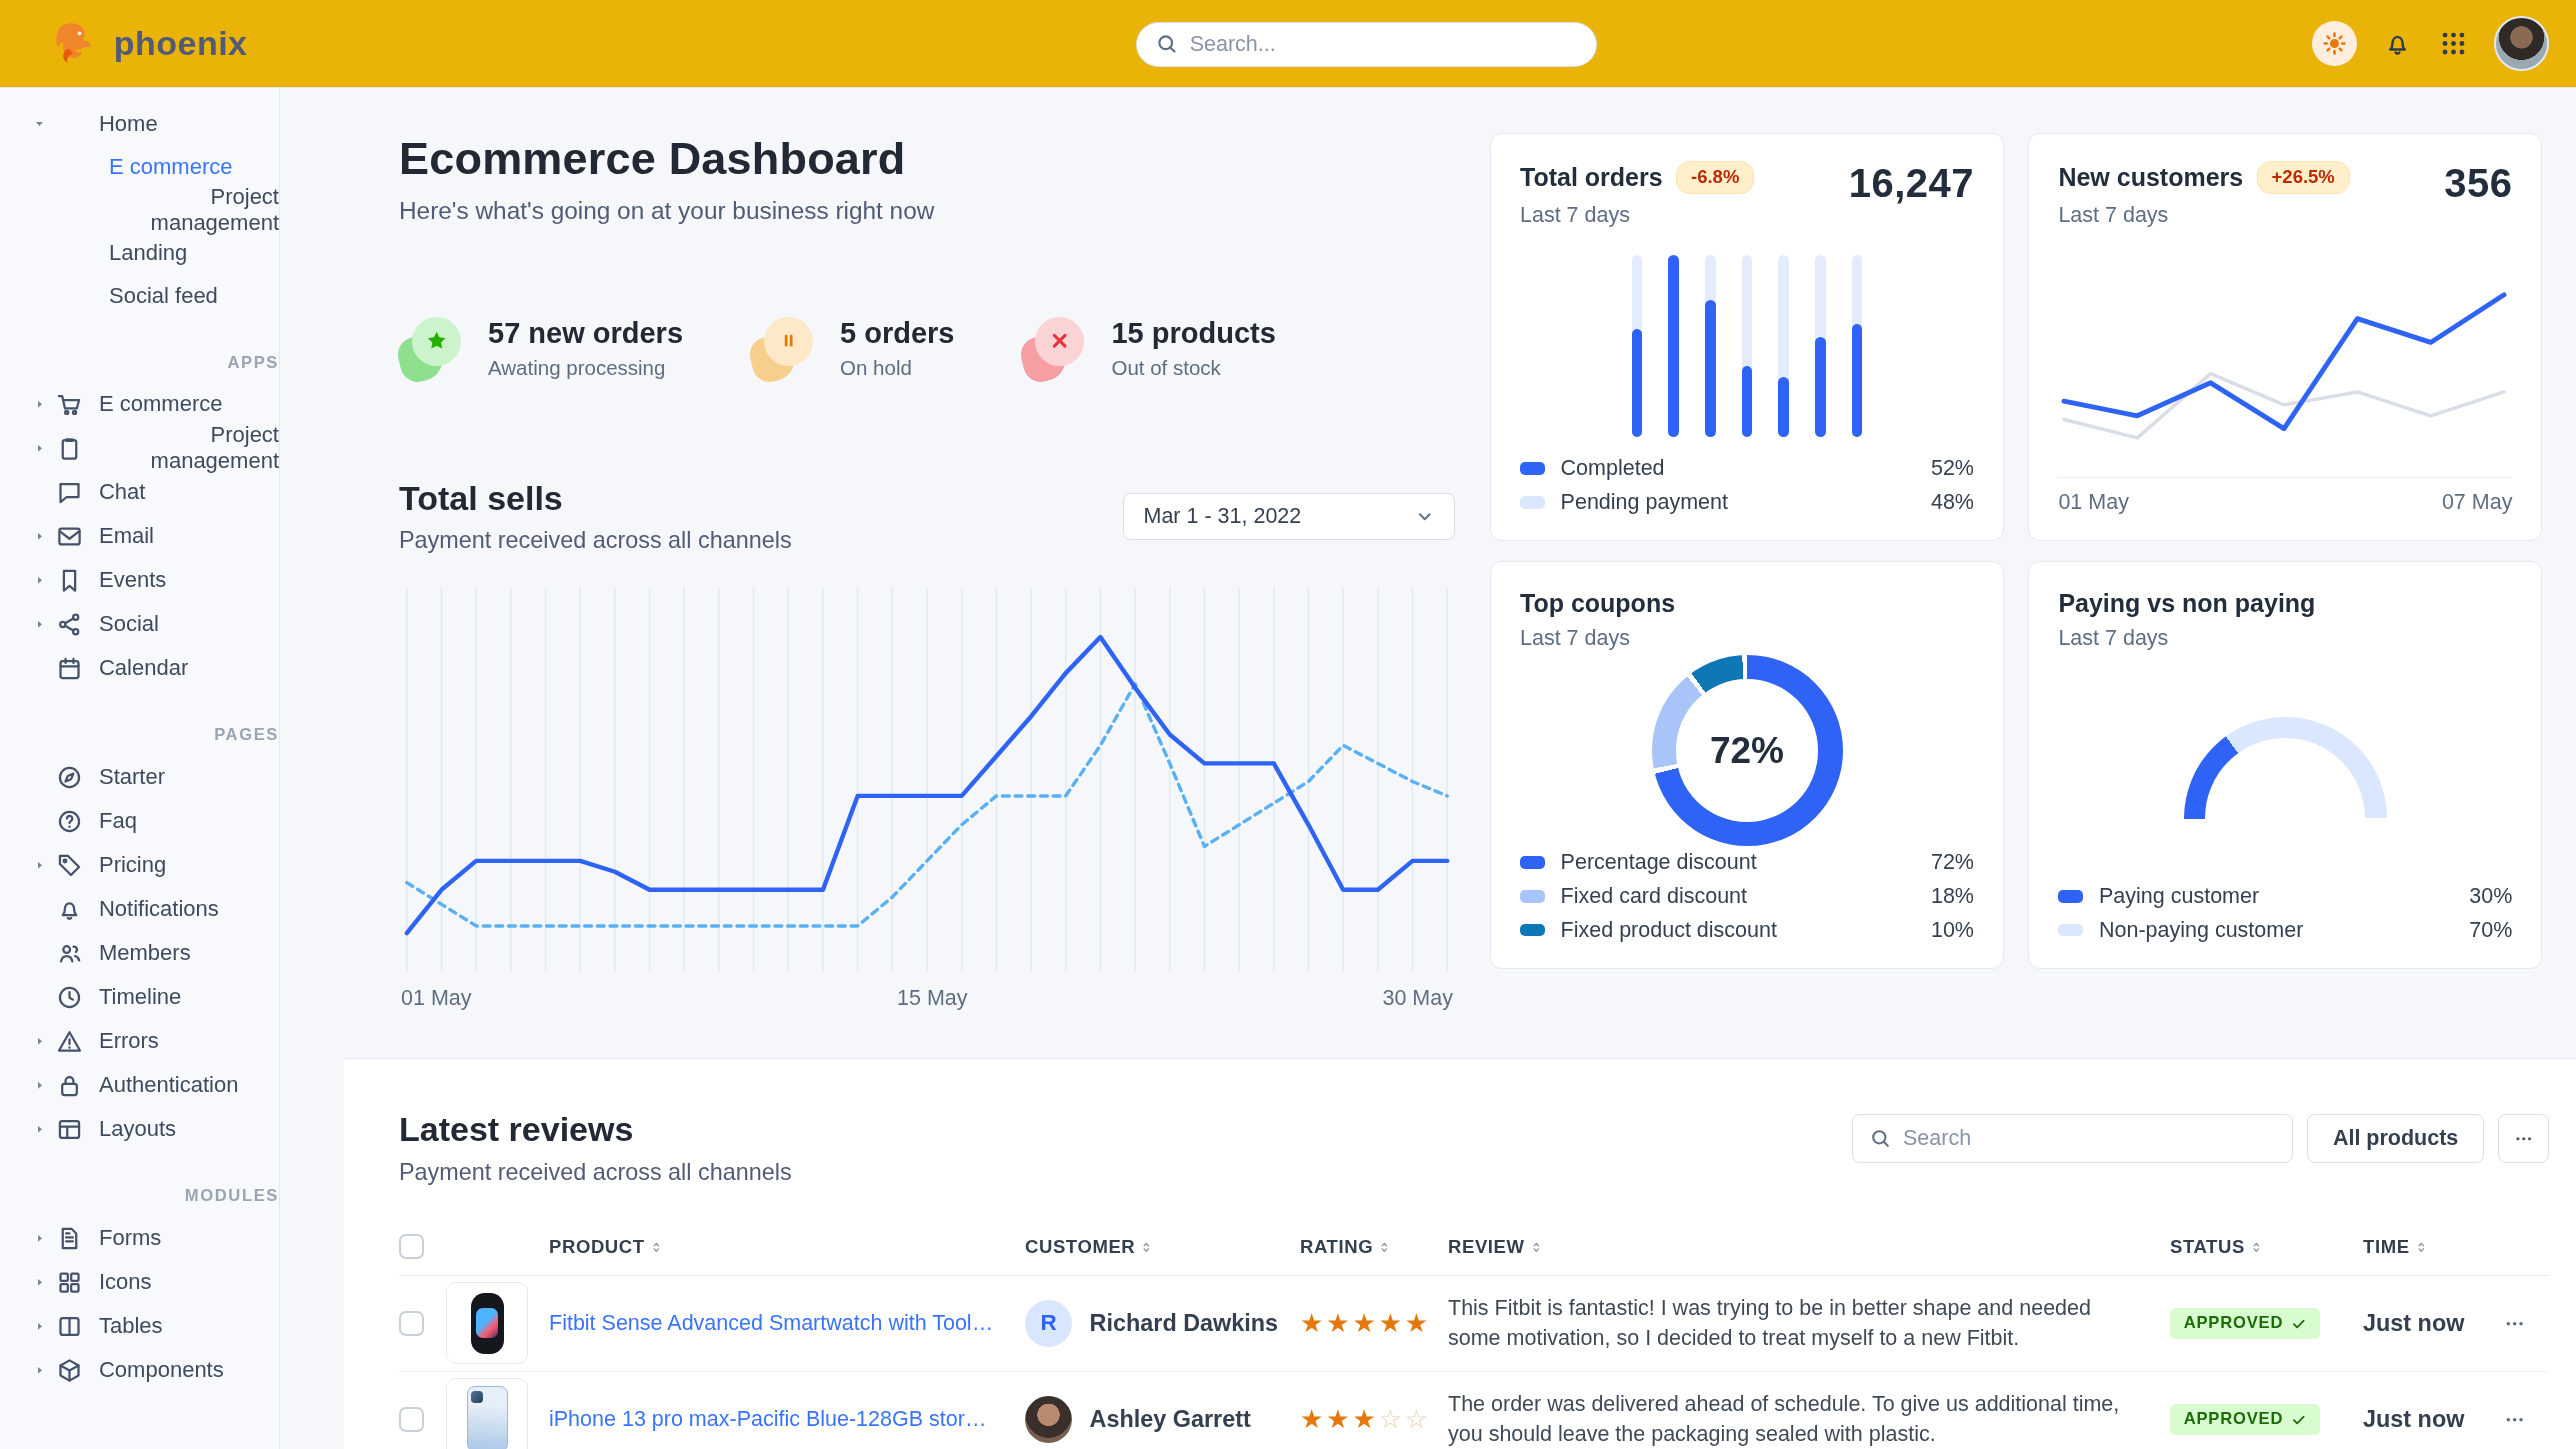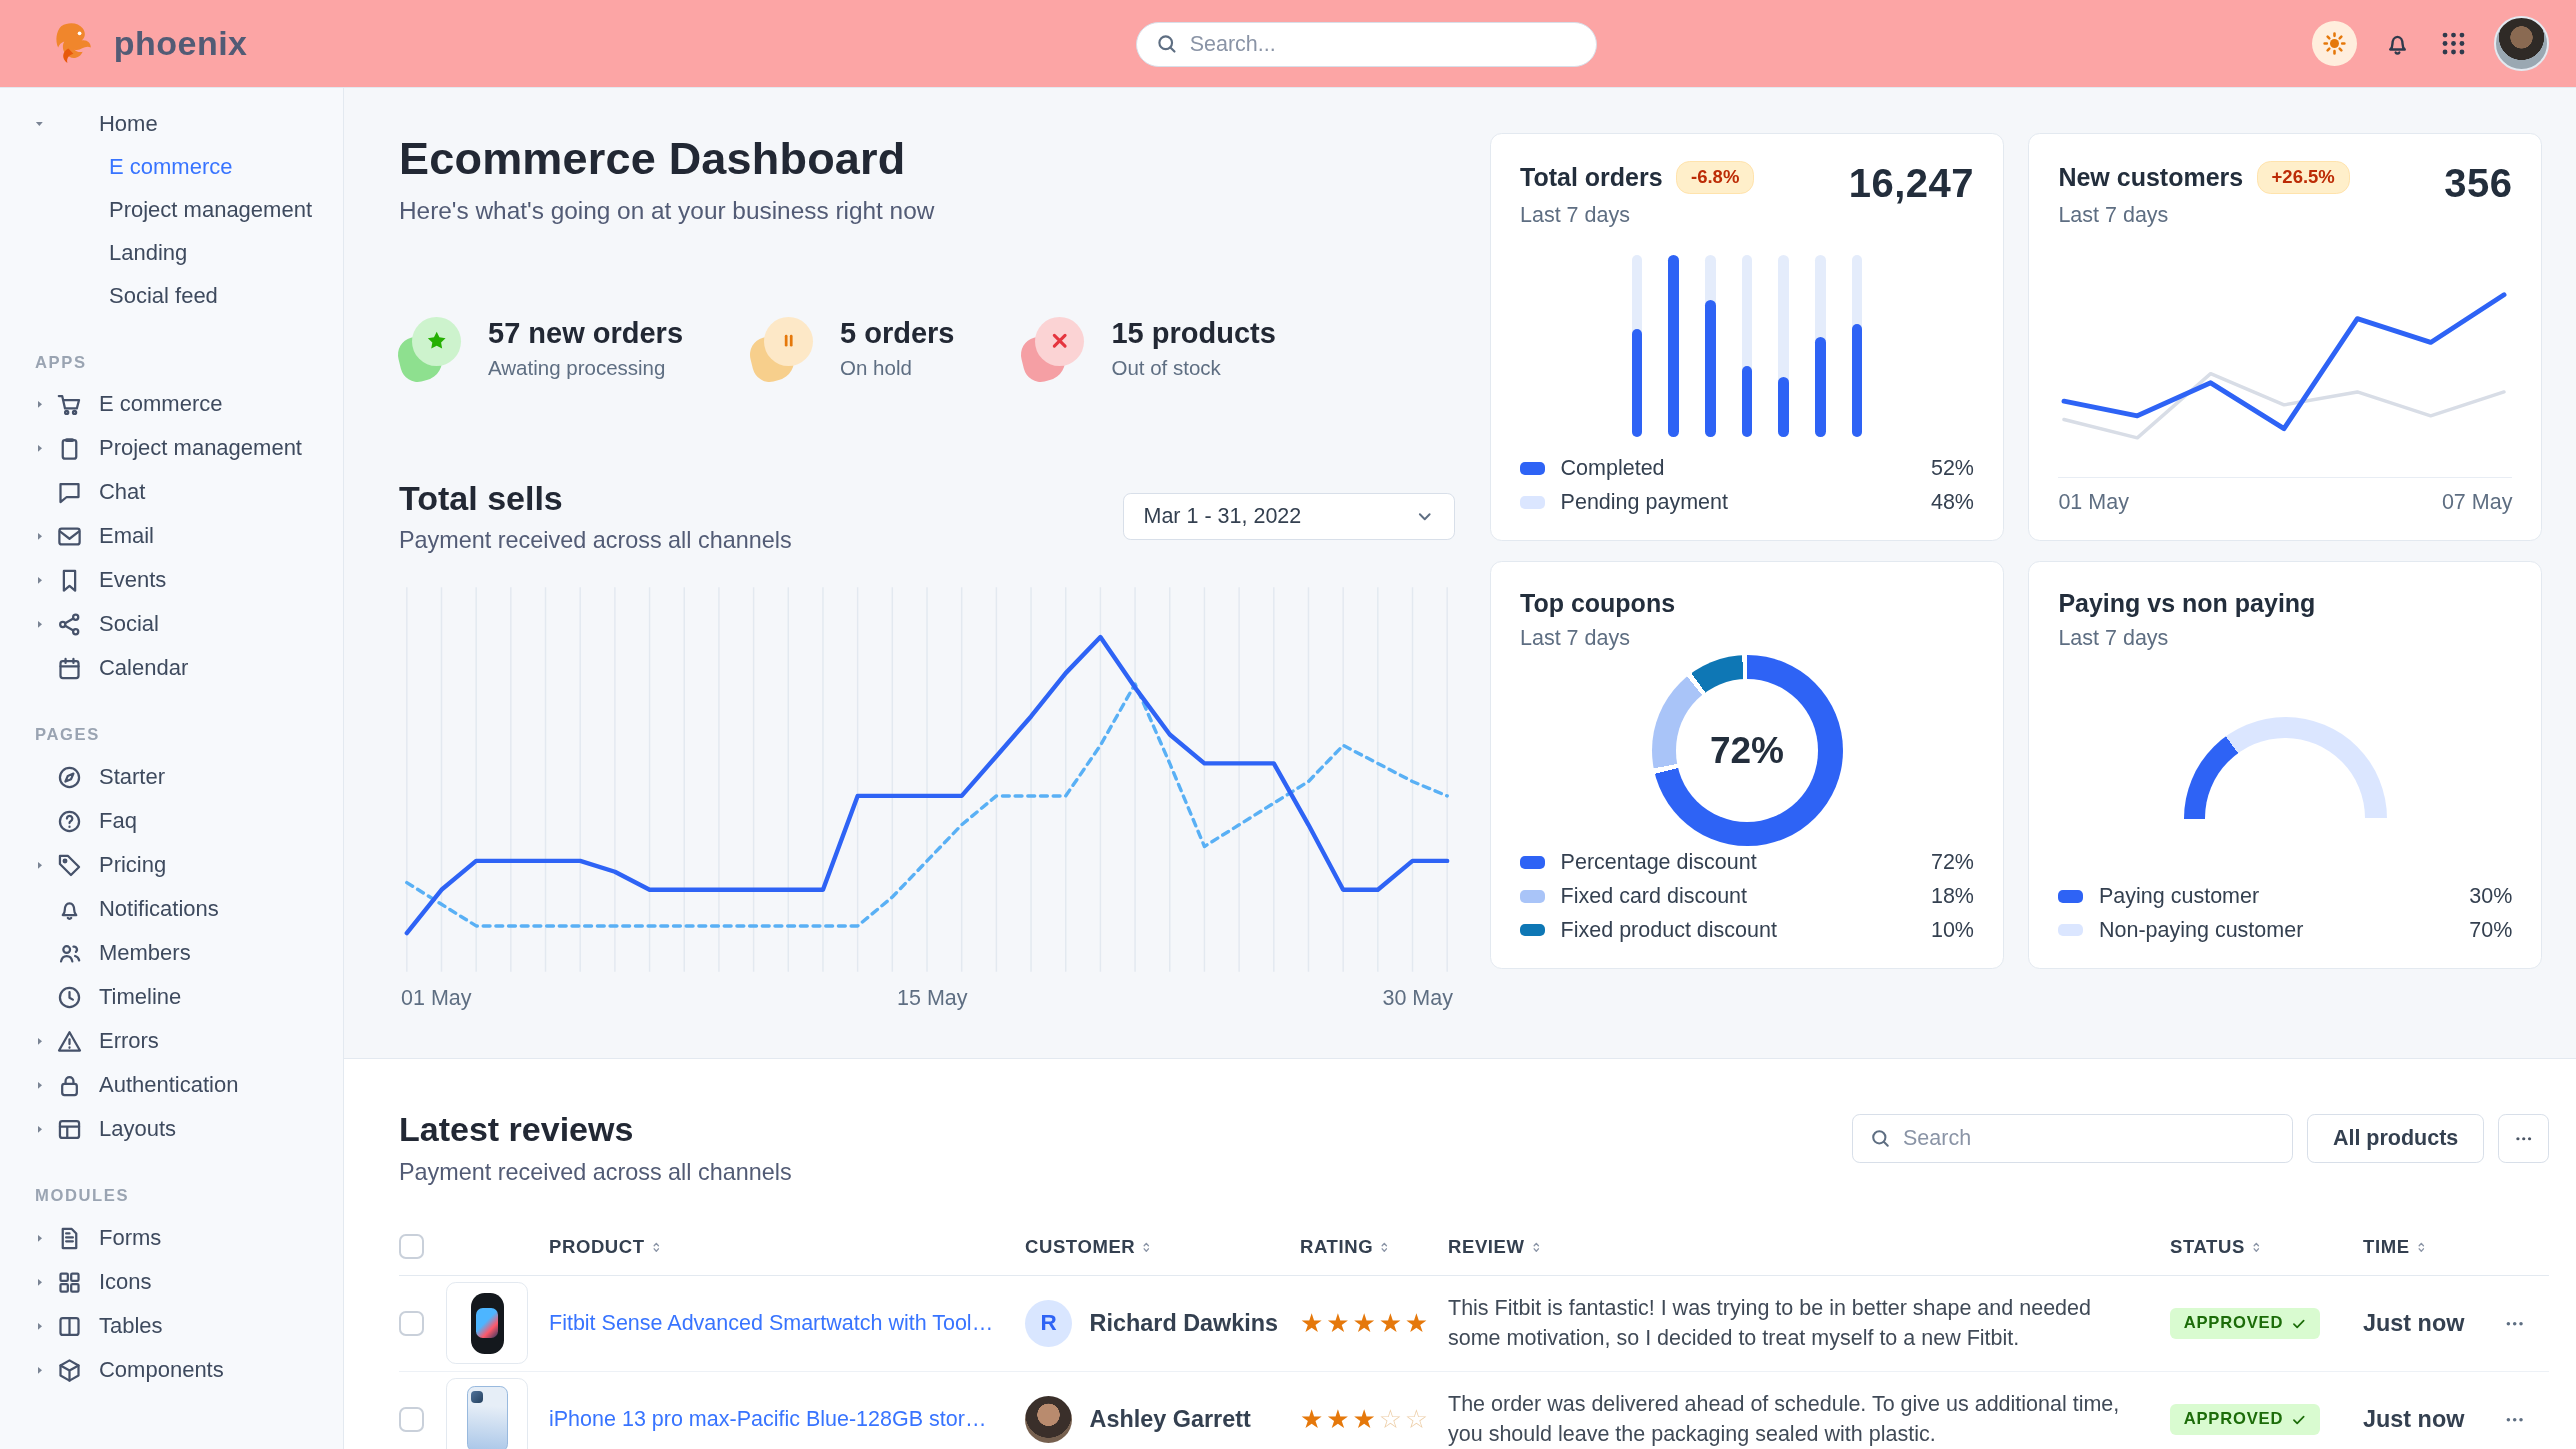--- a/index.html
+++ b/index.html
@@ -1,41 +1,41 @@
 <!DOCTYPE html>
 <html><head>
 <meta charset="utf-8">
 <style>
   * { margin:0; padding:0; box-sizing:border-box; }
   html,body { width:2576px; height:1450px; overflow:hidden; background:#f5f7fa;
     font-family:"Liberation Sans", sans-serif; color:#344050; }
 
   
-  .topbar { position:absolute; left:0; top:0; width:2576px; height:88px; background:#fca5a5;
+  .topbar { position:absolute; left:0; top:0; width:2576px; height:88px; background:#eab308;
     border-bottom:1.5px solid #e3e9f0; display:flex; align-items:center; padding:0 27px 0 51px; z-index:5; }
   .logo { display:flex; align-items:center; gap:13.7px; }
   .logo-text { font-size:34px; font-weight:600; color:#525b75; letter-spacing:0.5px; }
   .search-pill { position:absolute; left:1136px; top:21.5px; width:461px; height:45px; border:1.5px solid #d8dfe9;
     border-radius:22.5px; background:#fff; display:flex; align-items:center; padding:0 17.6px; gap:11.7px; }
   .search-pill svg { width:23.4px; height:23.4px; color:#5e6e82; flex:none; }
   .search-pill input { border:none; outline:none; flex:1; font-size:21.5px; color:#344050; background:transparent;
     font-family:"Liberation Sans", sans-serif; }
   .search-pill input::placeholder { color:#8a94a6; }
   .topbar-actions { margin-left:auto; display:flex; align-items:center; gap:25px; }
   .sun-btn { width:45px; height:45px; border-radius:50%; background:#ffeedd; display:flex; align-items:center;
     justify-content:center; color:#e5780b; }
   .sun-btn svg { width:27px; height:27px; }
   .icon-btn { width:31px; height:31px; color:#2f3a4c; display:flex; align-items:center; justify-content:center; }
   .icon-btn svg { width:29px; height:29px; }
   .avatar-top { width:55px; height:55px; border-radius:50%;
     background:radial-gradient(circle at 50% 38%, #8a6a52 0 27%, #2f2a26 28% 55%, #9aa8b2 56%); border:2px solid #e3e9f0; }
 
   
-  .sidebar { position:absolute; left:0; top:88px; bottom:0; width:344px; background:#f7f9fc;
-    border-right:1.5px solid #e3e9f0; display:flex; flex-direction:row; }
+  .sidebar { position:absolute; left:0; top:88px; bottom:0; width:280px; background:#f7f9fc;
+    border-right:1.5px solid #e3e9f0; display:flex; flex-direction:row;text-align:right; }
   .side-nav { flex:1; padding-top:13.7px; overflow:hidden; }
   .side-item { display:flex; align-items:center; height:44px; padding-left:33px; font-size:22px;
     font-weight:500; color:#3e4a5e; cursor:pointer; }
   .side-caret { width:23.4px; flex:none; color:#7a8494; display:flex; align-items:center; }
   .side-caret svg { width:12.7px; height:12.7px; }
   .side-ico { width:27px; height:27px; flex:none; margin-right:15.6px; color:#46526a; }
   .side-ico svg { width:27px; height:27px; }
   .side-child { display:flex; align-items:center; height:43px; padding-left:109px; font-size:22px;
     font-weight:500; color:#3e4a5e; cursor:pointer; }
   .side-child.active { color:#3874ff; }

